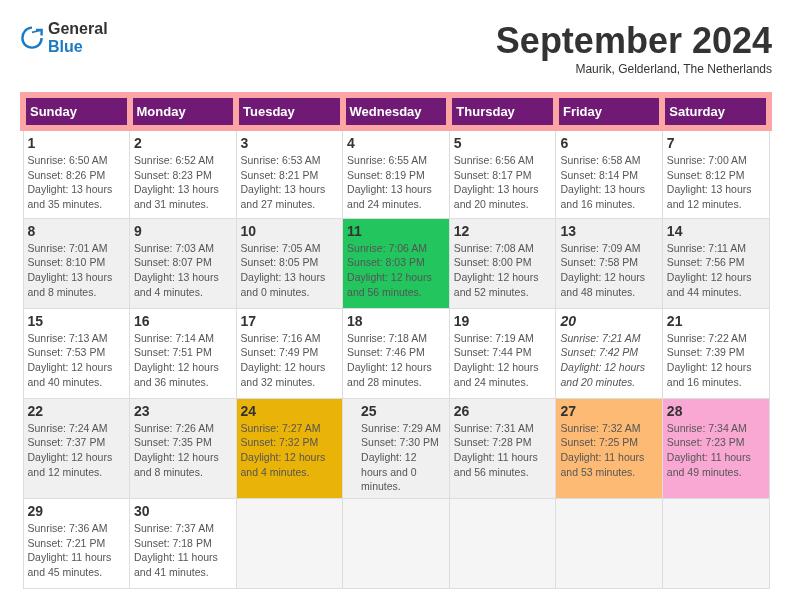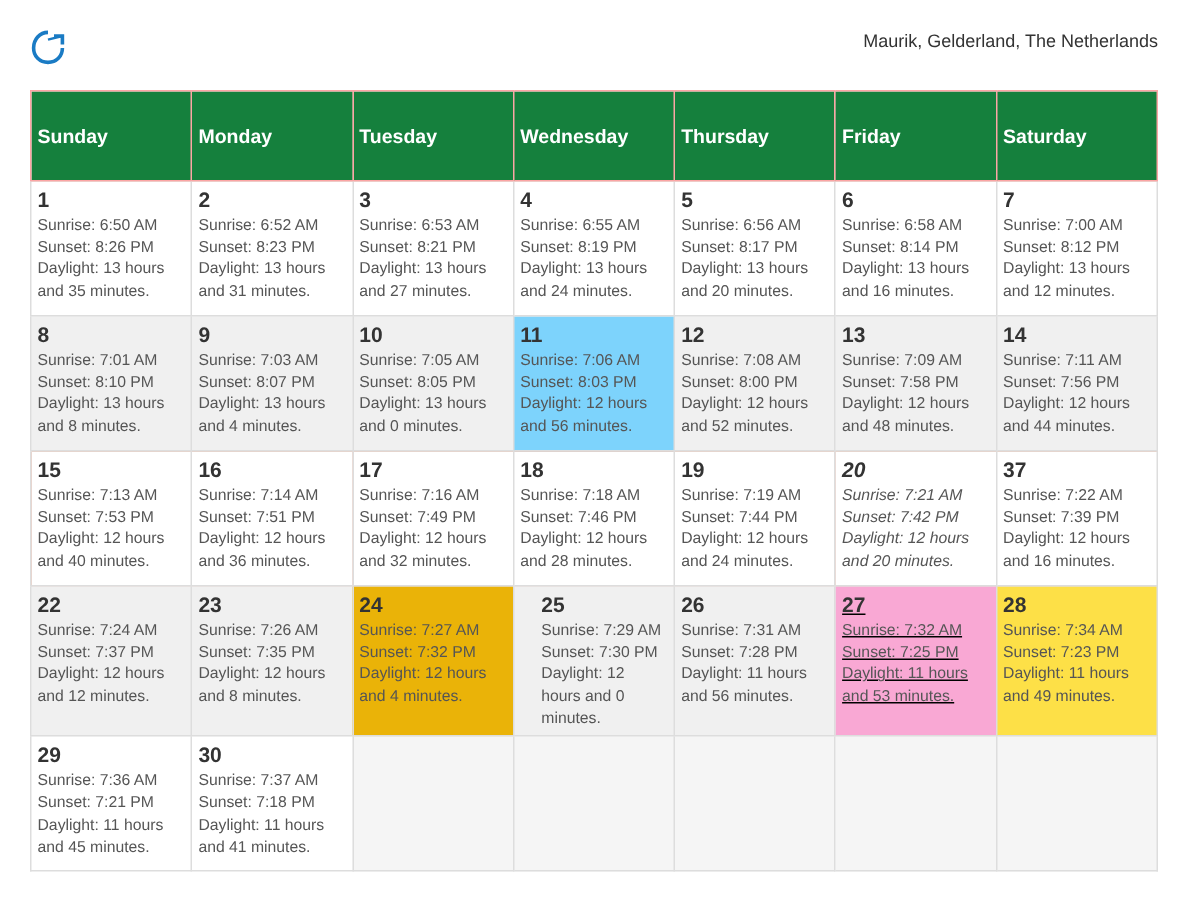--- a/index.html
+++ b/index.html
@@ -51,27 +51,27 @@
     .subtitle {
       font-size: 12px;
       color: #333;
     }
     .calendar {
       width: 100%;
       border-collapse: collapse;
       font-size: 11px;
     }
     .calendar th {
-      background: #15803d;
+      background: #701a75;
       color: #fff;
-      padding: 22px 4px;
+      padding: 6px 4px;
       text-align: left;
       font-size: 13px;
       font-weight: bold;
-      border: 1px solid #fca5a5;
+      border: 6px solid #fca5a5;
     }
     .calendar td {
       border: 1px solid #ddd;
       vertical-align: top;
       padding: 4px;
       height: 90px;
       width: 107px;
       background: #fff;
     }
     .calendar td.empty {
@@ -93,22 +93,27 @@
 </head>
 <body>
 
 <div class="header-section">
   <div class="logo">
     <svg class="logo-icon" viewBox="0 0 30 30">
       <path d="M15 2 C8 2 3 8 3 15 C3 22 8 27 15 27 C22 27 27 22 27 15" fill="none" stroke="#1a7bc4" stroke-width="3"></path>
       <path d="M20 5 L27 5 L27 12" fill="none" stroke="#1a7bc4" stroke-width="3"></path>
       <path d="M15 8 L27 5" fill="none" stroke="#1a7bc4" stroke-width="2"></path>
     </svg>
+    <div class="logo-text">
+      <span class="logo-general">General</span>
+      <span class="logo-blue">Blue</span>
+    </div>
   </div>
   <div class="title-section">
+    <div class="month-title">September 2024</div>
     <div class="subtitle">Maurik, Gelderland, The Netherlands</div>
   </div>
 </div>
 
 <table class="calendar">
   <thead>
     <tr>
     <th>Sunday</th>
         <th>Monday</th>
         <th>Tuesday</th>
@@ -155,21 +160,21 @@
           <div class="day-info">Sunrise: 7:01 AM<br>Sunset: 8:10 PM<br>Daylight: 13 hours and 8 minutes.</div>
         </td>
         <td style="background: rgb(240, 240, 240);">
           <span class="day-number">9</span>
           <div class="day-info">Sunrise: 7:03 AM<br>Sunset: 8:07 PM<br>Daylight: 13 hours and 4 minutes.</div>
         </td>
         <td style="background: rgb(240, 240, 240);">
           <span class="day-number">10</span>
           <div class="day-info">Sunrise: 7:05 AM<br>Sunset: 8:05 PM<br>Daylight: 13 hours and 0 minutes.</div>
         </td>
-        <td style="background: #7dd3fc;">
+        <td style="background: #22c55e;">
           <span class="day-number">11</span>
           <div class="day-info">Sunrise: 7:06 AM<br>Sunset: 8:03 PM<br>Daylight: 12 hours and 56 minutes.</div>
         </td>
         <td style="background: rgb(240, 240, 240);">
           <span class="day-number">12</span>
           <div class="day-info">Sunrise: 7:08 AM<br>Sunset: 8:00 PM<br>Daylight: 12 hours and 52 minutes.</div>
         </td>
         <td style="background: rgb(240, 240, 240);">
           <span class="day-number">13</span>
           <div class="day-info">Sunrise: 7:09 AM<br>Sunset: 7:58 PM<br>Daylight: 12 hours and 48 minutes.</div>
@@ -198,21 +203,21 @@
         </td>
         <td style="background: rgb(255, 255, 255);">
           <span class="day-number">19</span>
           <div class="day-info">Sunrise: 7:19 AM<br>Sunset: 7:44 PM<br>Daylight: 12 hours and 24 minutes.</div>
         </td>
         <td style="background: rgb(255, 255, 255); font-style: italic;">
           <span class="day-number">20</span>
           <div class="day-info">Sunrise: 7:21 AM<br>Sunset: 7:42 PM<br>Daylight: 12 hours and 20 minutes.</div>
         </td>
         <td style="background: rgb(255, 255, 255);">
-          <span class="day-number">37</span>
+          <span class="day-number">21</span>
           <div class="day-info">Sunrise: 7:22 AM<br>Sunset: 7:39 PM<br>Daylight: 12 hours and 16 minutes.</div>
         </td>
       </tr>
       <tr style="background: rgb(240, 240, 240);">
         <td style="background: rgb(240, 240, 240);">
           <span class="day-number">22</span>
           <div class="day-info">Sunrise: 7:24 AM<br>Sunset: 7:37 PM<br>Daylight: 12 hours and 12 minutes.</div>
         </td>
         <td style="background: rgb(240, 240, 240);">
           <span class="day-number">23</span>
@@ -223,25 +228,25 @@
           <div class="day-info">Sunrise: 7:27 AM<br>Sunset: 7:32 PM<br>Daylight: 12 hours and 4 minutes.</div>
         </td>
         <td style="background: rgb(240, 240, 240); padding-left: 18px;">
           <span class="day-number">25</span>
           <div class="day-info">Sunrise: 7:29 AM<br>Sunset: 7:30 PM<br>Daylight: 12 hours and 0 minutes.</div>
         </td>
         <td style="background: rgb(240, 240, 240); margin-left: 39px;">
           <span class="day-number">26</span>
           <div class="day-info">Sunrise: 7:31 AM<br>Sunset: 7:28 PM<br>Daylight: 11 hours and 56 minutes.</div>
         </td>
-        <td style="background: #f9a8d4; text-decoration: underline;">
+        <td style="background: #fdba74;">
           <span class="day-number">27</span>
           <div class="day-info">Sunrise: 7:32 AM<br>Sunset: 7:25 PM<br>Daylight: 11 hours and 53 minutes.</div>
         </td>
-        <td style="background: #fde047;">
+        <td style="background: #f9a8d4;">
           <span class="day-number">28</span>
           <div class="day-info">Sunrise: 7:34 AM<br>Sunset: 7:23 PM<br>Daylight: 11 hours and 49 minutes.</div>
         </td>
       </tr>
       <tr style="background: rgb(255, 255, 255);">
         <td style="background: rgb(255, 255, 255);">
           <span class="day-number">29</span>
           <div class="day-info">Sunrise: 7:36 AM<br>Sunset: 7:21 PM<br>Daylight: 11 hours and 45 minutes.</div>
         </td>
         <td style="background: rgb(255, 255, 255);">

